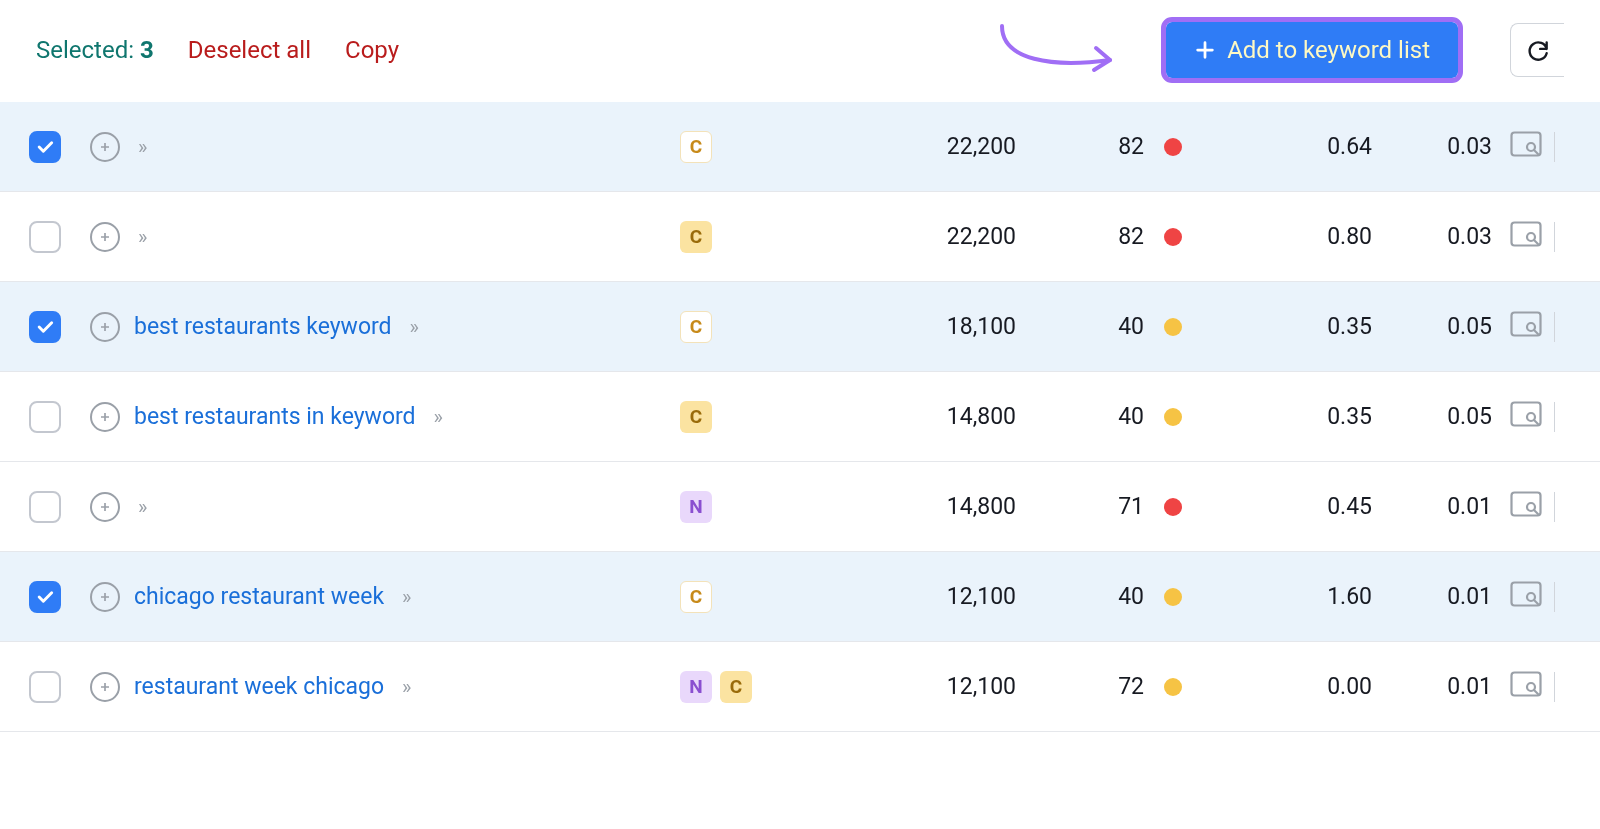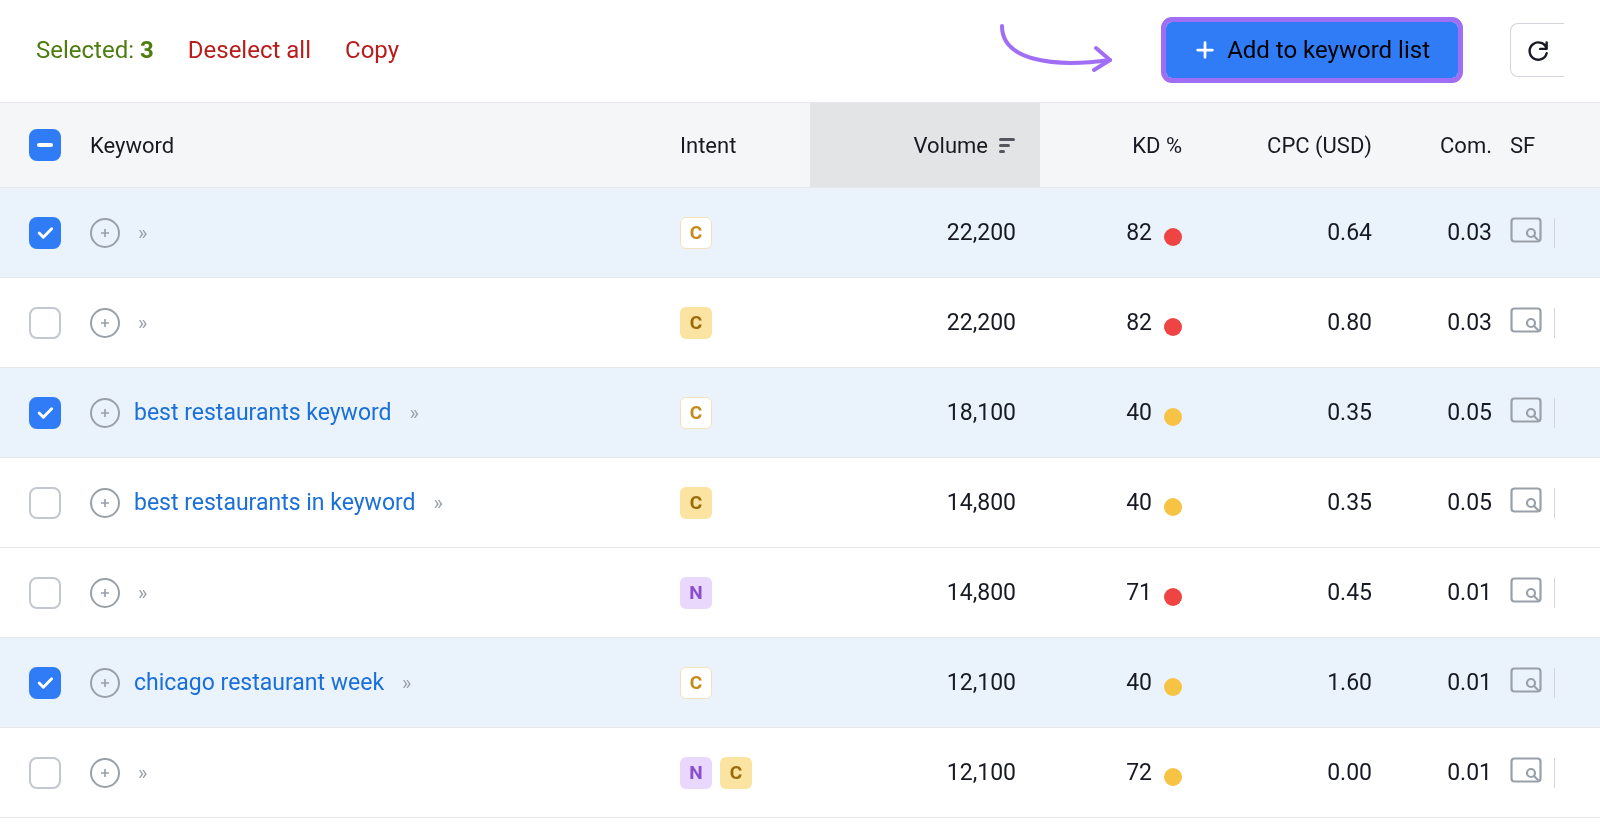--- a/index.html
+++ b/index.html
@@ -10,34 +10,34 @@
     background: #fff;
     width: 1600px;
   }
   .toolbar {
     display: flex;
     align-items: center;
     padding: 20px 36px 22px;
     gap: 34px;
     position: relative;
   }
-  .toolbar .selected-label { color:#4d7c0f; font-size:24px; }
+  .toolbar .selected-label { color:#0f766e; font-size:24px; }
   .toolbar .selected-label b { font-weight:700; }
   .toolbar .tv-label { color:#171a22; font-size:24px; }
   .toolbar .tv-label b { font-weight:700; }
   .toolbar .link { color:#b91c1c; font-size:24px; cursor:pointer; }
   .toolbar .spacer { flex:1; }
   .arrow-wrap {
     position: relative;
     width: 140px;
     height: 60px;
   }
   .add-btn {
     display:flex; align-items:center; gap:11px;
-    background:#2f7cf6; color:#000000; font-size:24px;
+    background:#2f7cf6; color:#fef9c3; font-size:24px;
     padding:14px 28px; border-radius:6px;
     outline:5px solid #a06ef5;
     outline-offset:0;
     cursor:pointer;
   }
   .add-btn .plus-ic { width:22px; height:22px; }
   .refresh-btn {
     margin-left:18px;
     width:54px; height:54px;
     border:1px solid #d1d5db; border-radius:8px 0 0 8px;
@@ -107,21 +107,21 @@
   .intent-cell { display:flex; gap:8px; }
   .intent-badge {
     width:32px; height:32px; border-radius:6px;
     display:flex; align-items:center; justify-content:center;
     font-weight:700; font-size:19px;
   }
   .intent-C-light { background:#fff; color:#c78a1a; border:1px solid #f3e2b9; }
   .intent-C-solid { background:#fbe3a1; color:#9a6b0a; }
   .intent-N { background:#e9d8fb; color:#8a4fd0; }
 
-  .kd-cell { display:flex; align-items:flex-end; justify-content:flex-end; gap:12px; }
+  .kd-cell { display:flex; align-items:center; justify-content:flex-end; gap:20px; }
   .kd-dot { width:18px; height:18px; border-radius:50%; }
   .kd-red { background:#ef4444; }
   .kd-yellow { background:#f6c344; }
 
   .serp-ic {
     width:32px; height:26px; color:#9aa0a8; cursor:pointer;
   }
   .col-sf .inner { display:flex; align-items:center; gap:12px; }
   .col-sf .divider { width:1px; height:30px; background:#d1d5db; }
 </style>
@@ -149,41 +149,20 @@
     <span>Add to keyword list</span>
   </div>
   <div class="refresh-btn">
     <svg viewBox="0 0 24 24" fill="none">
         <path d="M20 5v6h-6M20 11A8 8 0 1 0 20 15" stroke-width="2.2" stroke-linecap="round" stroke-linejoin="round"></path>
       </svg>
   </div>
 </div>
 
 <div class="table">
-  <div class="thead">
-    <div class="col-chk">
-      <div class="chkbox indet">
-          <div class="minus"></div>
-        </div>
-    </div>
-    <div class="col-kw th">Keyword</div>
-    <div class="col-intent th">Intent</div>
-    <div class="col-volume th">
-      <span>Volume</span>
-      <svg class="sort-ic" viewBox="0 0 18 18">
-        <rect x="1" y="2" width="16" height="3" rx="1.5" fill="#55595f"></rect>
-        <rect x="1" y="8" width="11" height="3" rx="1.5" fill="#55595f"></rect>
-        <rect x="1" y="14" width="6" height="3" rx="1.5" fill="#55595f"></rect>
-      </svg>
-    </div>
-    <div class="col-kd th">KD %</div>
-    <div class="col-cpc th">CPC (USD)</div>
-    <div class="col-com th">Com.</div>
-    <div class="col-sf th">SF</div>
-  </div>
   <div id="rows-container">
       <div class="row selected">
         <div class="col-chk">
           <div class="chkbox checked">
             <svg viewBox="0 0 24 24">
               <path d="M5 12l5 5L20 7" fill="none" stroke="#fff" stroke-width="3.5" stroke-linecap="round" stroke-linejoin="round"></path>
             </svg>
           </div>
         </div>
         <div class="col-kw">
@@ -431,20 +410,21 @@
         <div class="col-chk">
           <div class="chkbox"></div>
         </div>
         <div class="col-kw">
           <div class="kw-cell">
             <div class="expand-ic">
               <svg viewBox="0 0 24 24">
                 <path d="M12 6v12M6 12h12" fill="none"></path>
               </svg>
             </div>
+            <span class="kw-link">restaurant week chicago</span>
             <span class="chev"> »</span>
           </div>
         </div>
         <div class="col-intent">
           <div class="intent-cell">
             <div class="intent-badge intent-N">N</div>
             <div class="intent-badge intent-C-solid">C</div>
           </div>
         </div>
         <div class="col-volume">12,100</div>

